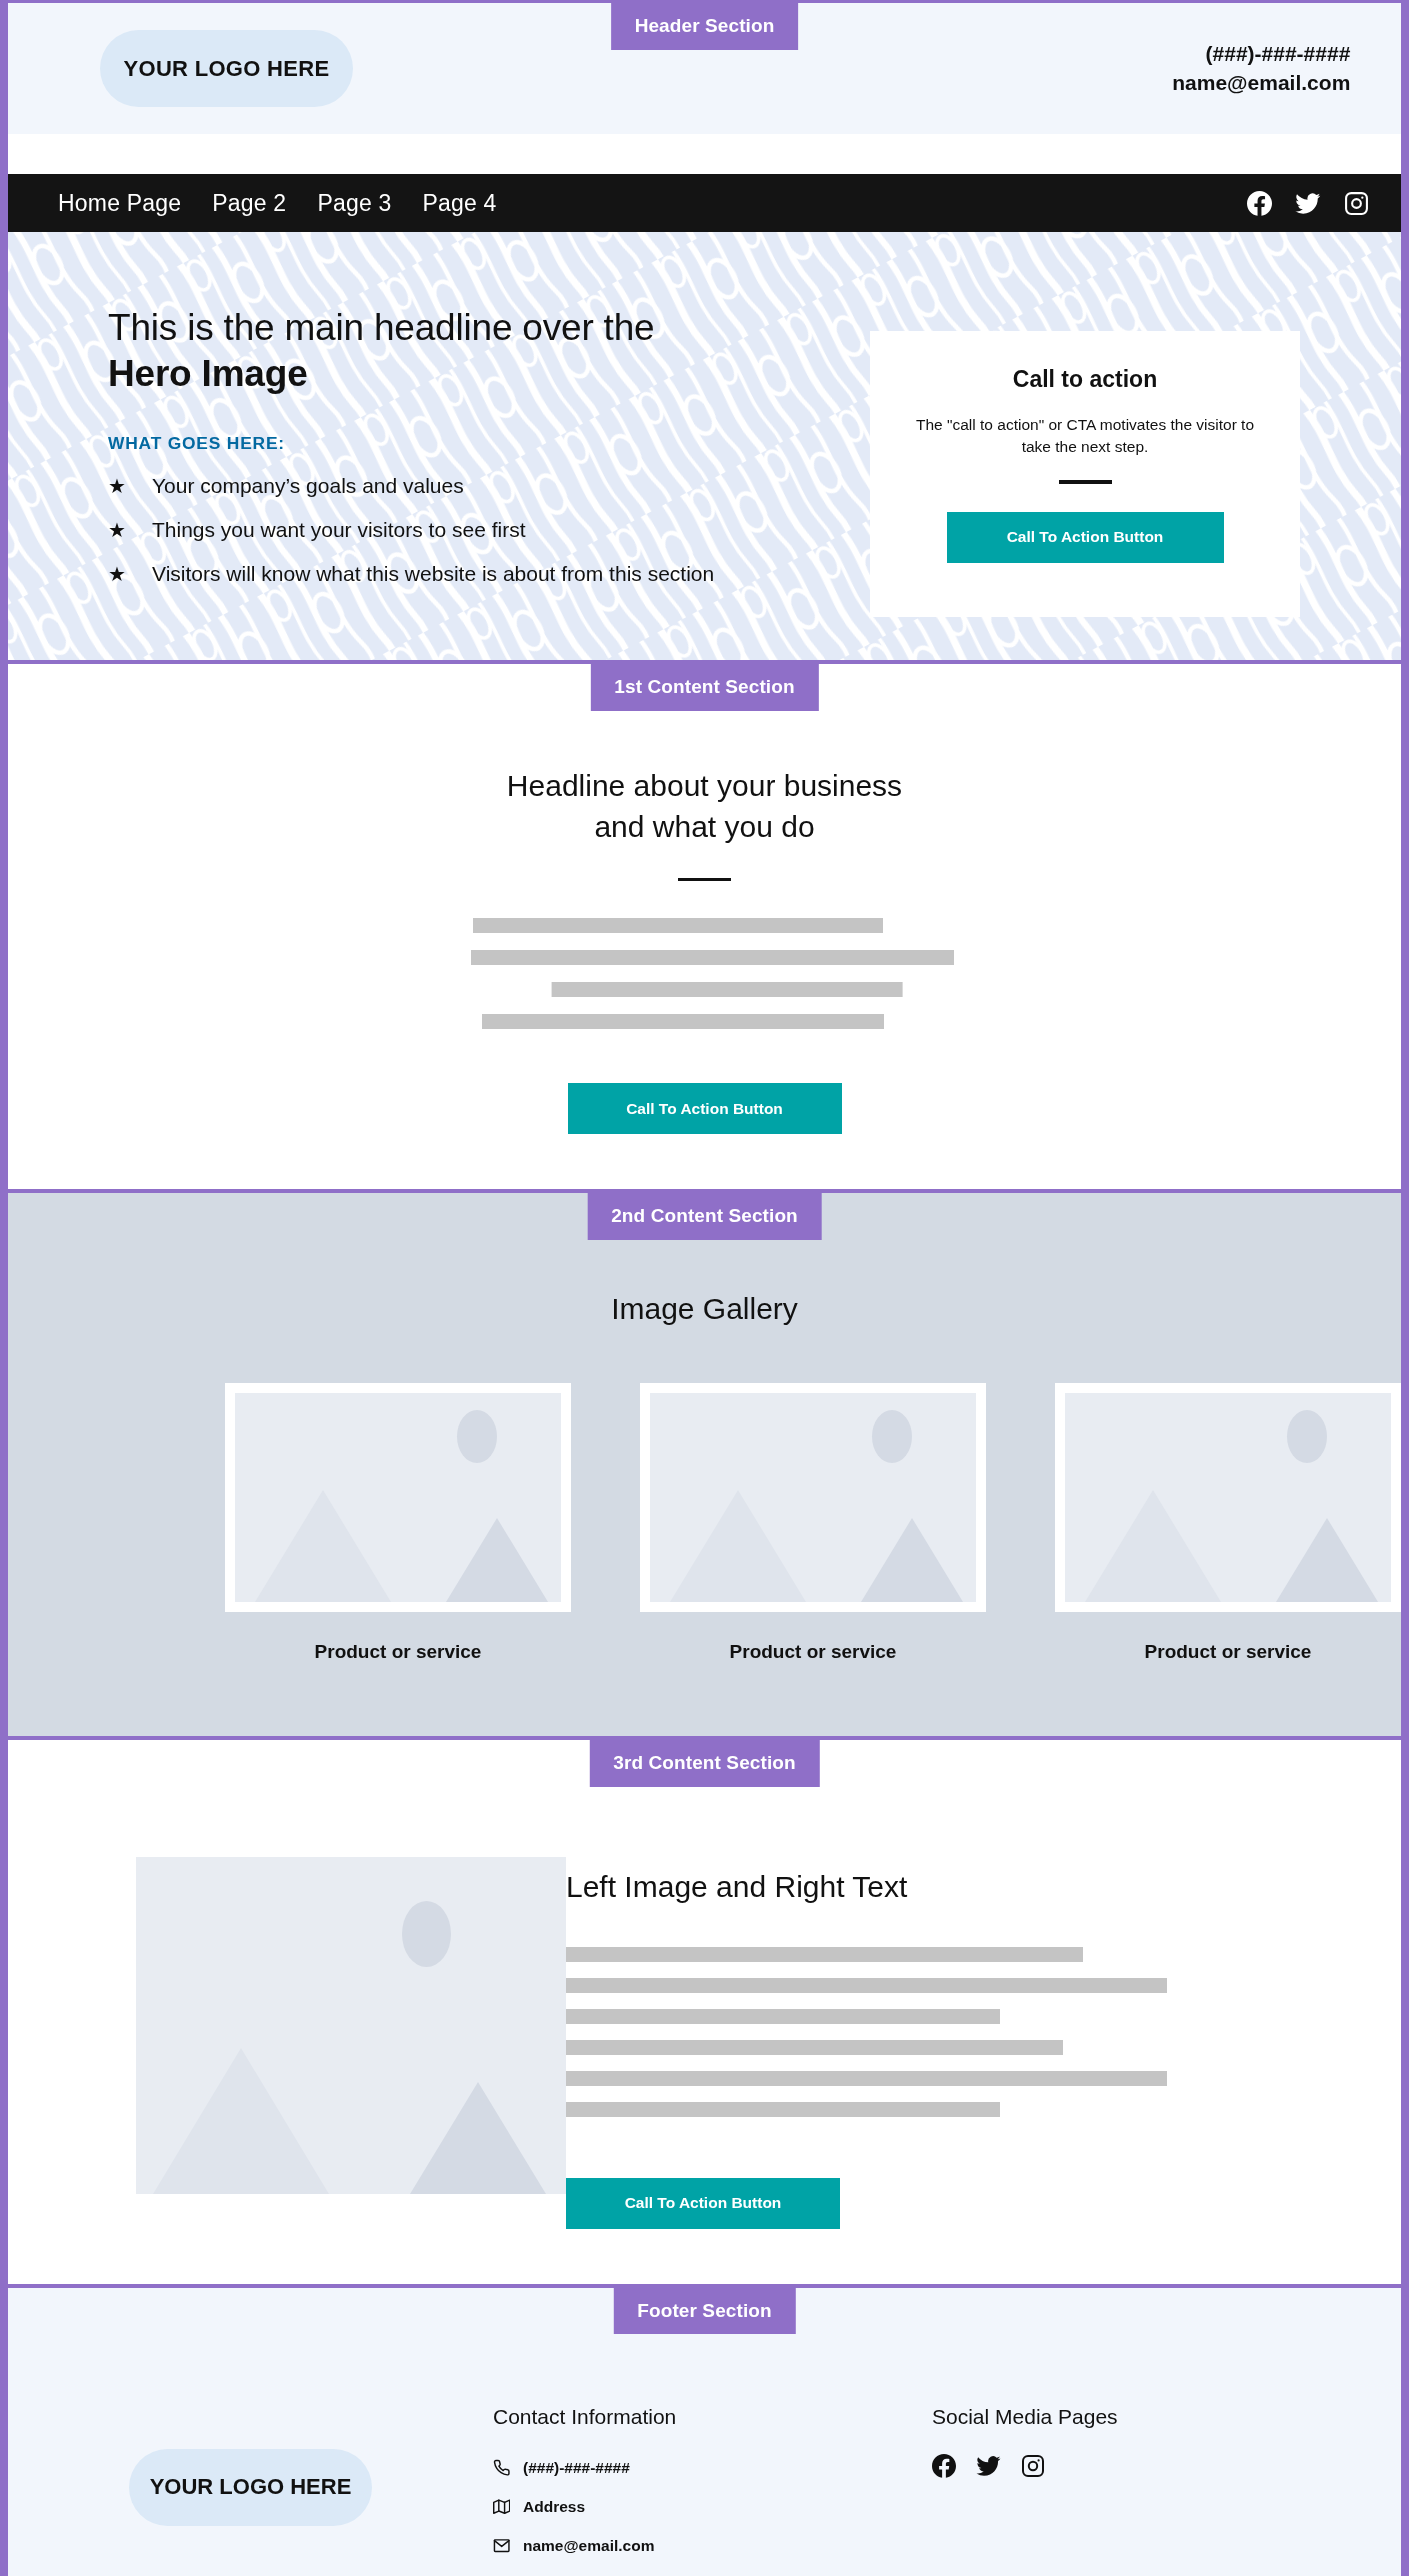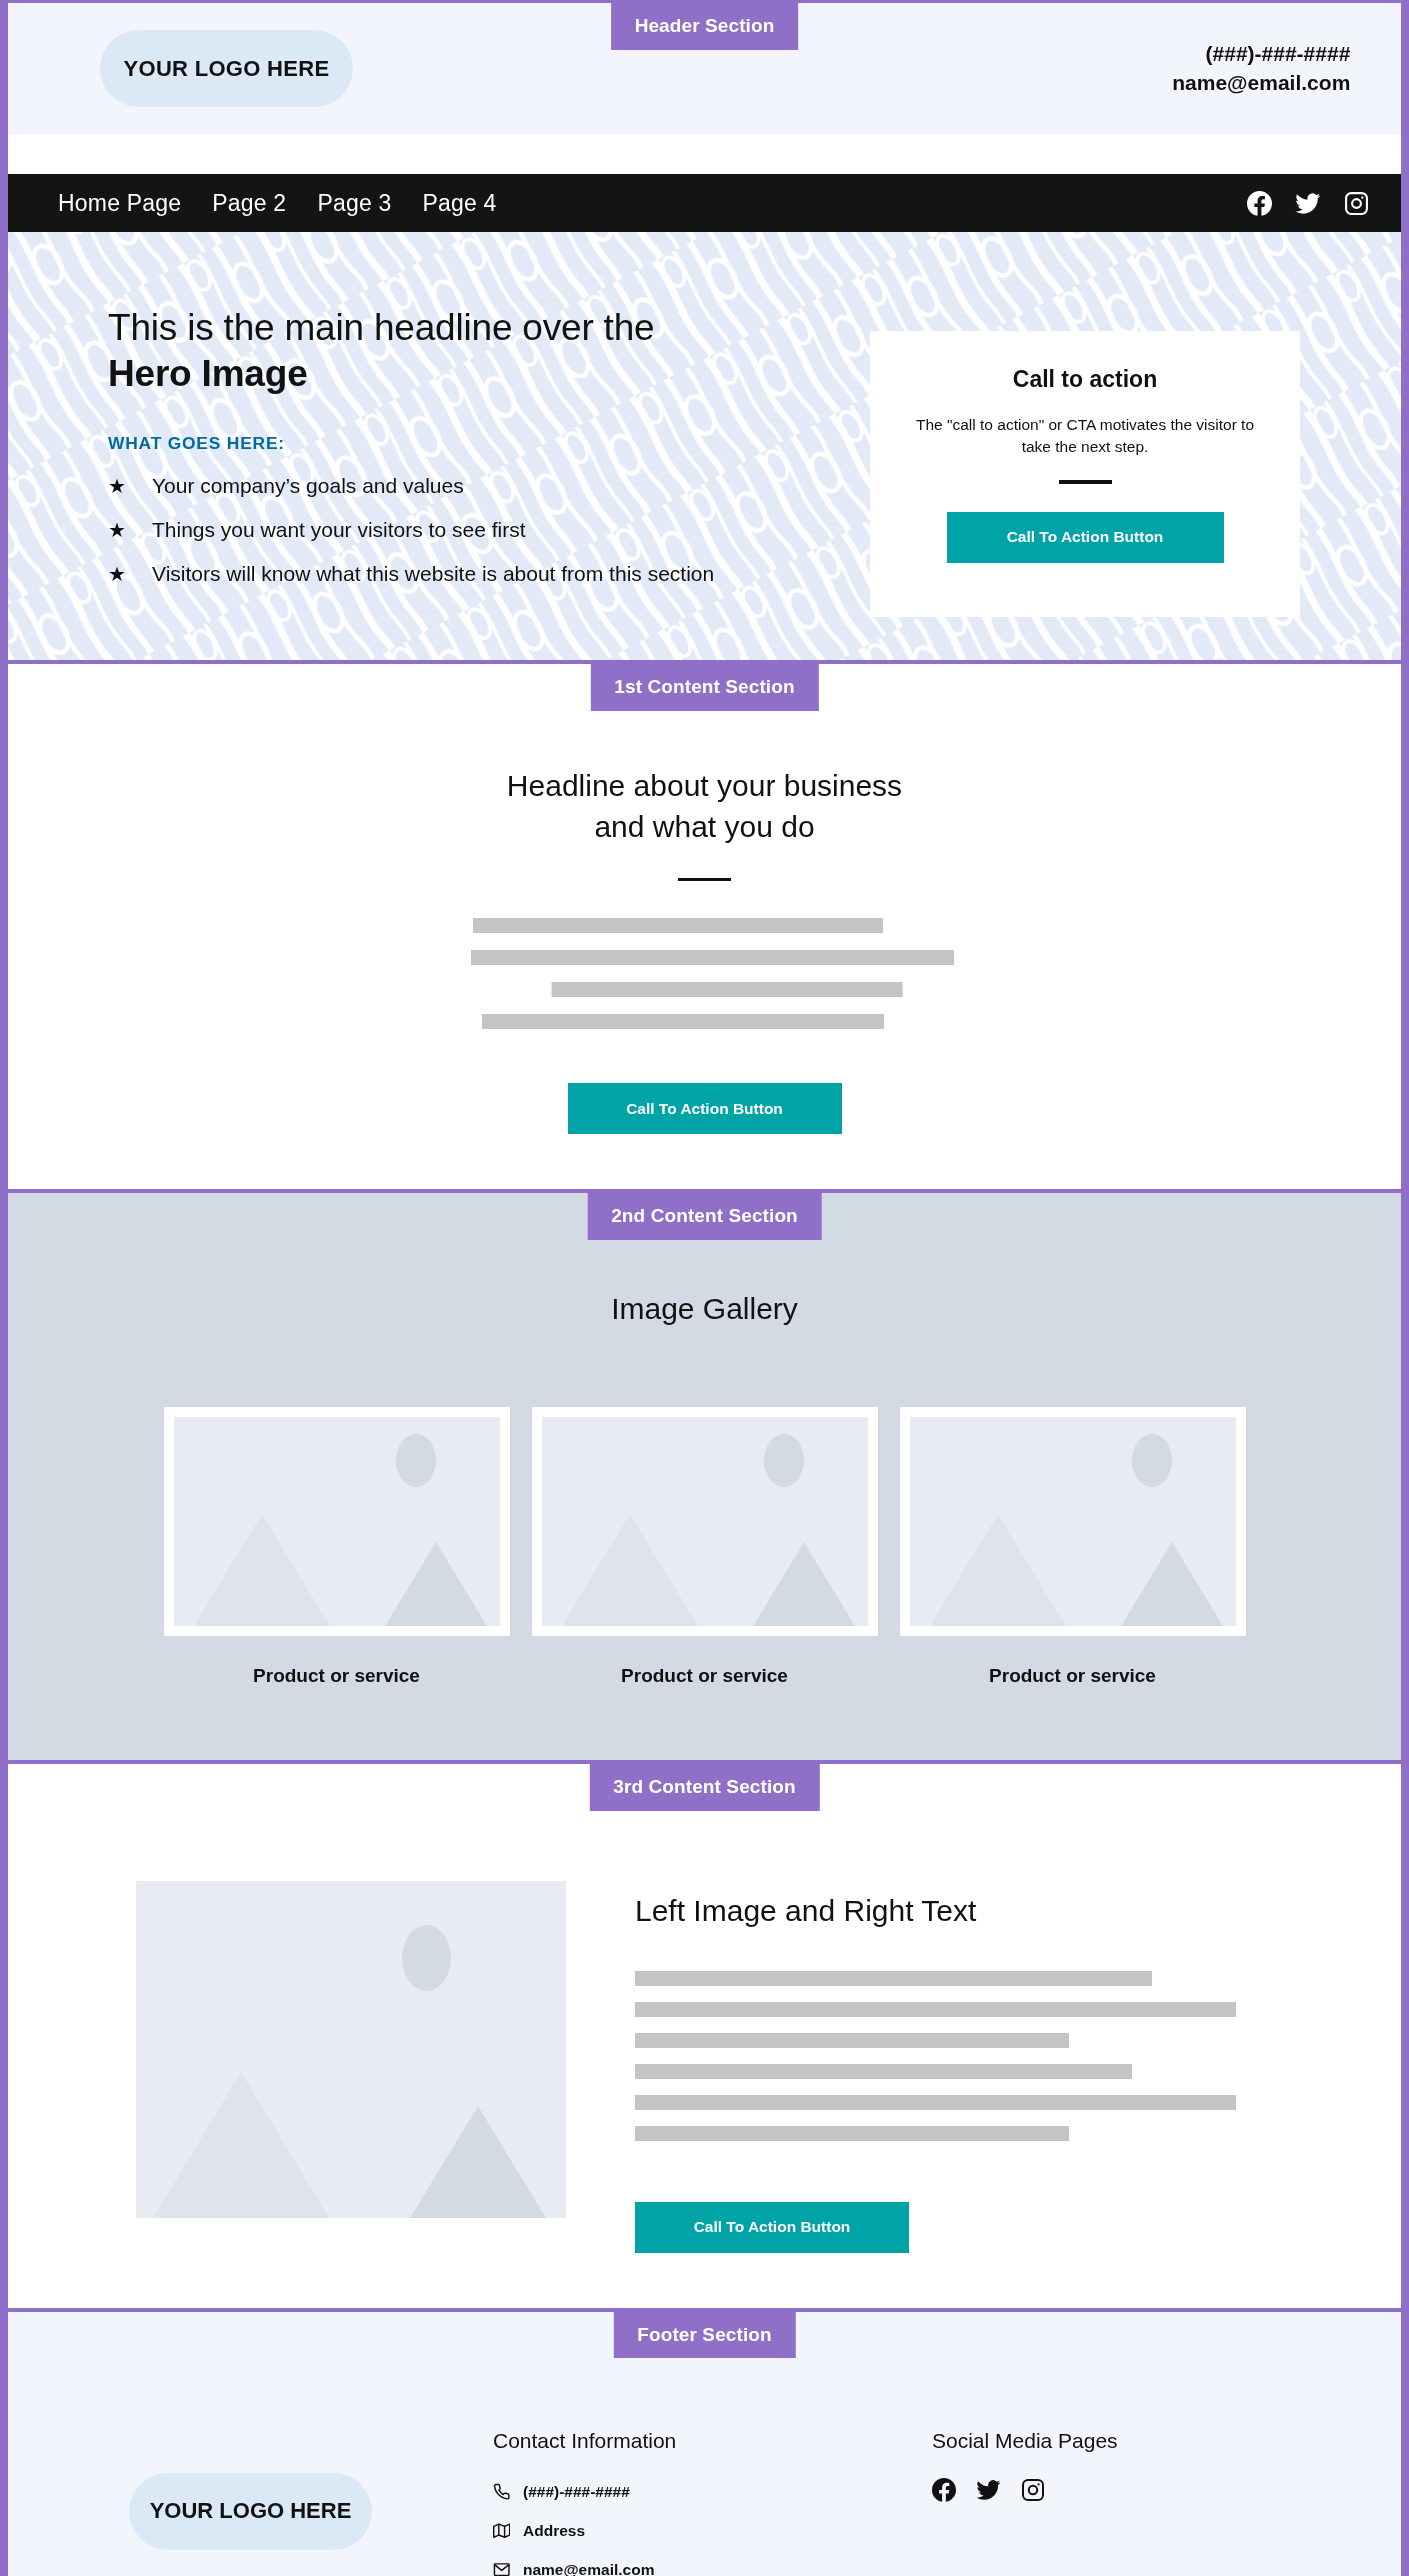--- a/index.html
+++ b/index.html
@@ -181,23 +181,23 @@
   
   .sec2 {
     background: #d3dae3;
     border-top: 4.6px solid #8f6fc8;
     padding-bottom: 73px;
   }
   .sec2 .sec-body { padding-top: 99px; }
   .gallery-title { font-size: 30px; color: #111111; font-weight: 400; }
   .gallery {
     display: flex;
-    justify-content: center;
-    gap: 22px;
-    margin-top: 81px;
+    justify-content: flex-end;
+    gap: 69px;
+    margin-top: 57px;
   }
   .gal-item { width: 346px; }
   .img-frame {
     background: #ffffff;
     padding: 10px;
     height: 229px;
   }
   .img-ph {
     position: relative;
     width: 100%;
@@ -226,21 +226,20 @@
 
   
   .sec3 {
     background: #ffffff;
     border-top: 4.6px solid #8f6fc8;
     padding-bottom: 55px;
   }
   .sec3-inner {
     display: flex;
     padding: 117px 0 0 128px;
-    gap: 69px;
   }
   .sec3-img { width: 430px; height: 337px; }
   .sec3-right { padding-top: 12.8px; width: 658px; }
   .h3-title { font-size: 30px; color: #111111; font-weight: 400; }
   .sec3-bars { margin-top: 43px; }
   .sec3-bars .bar { margin: 0 0 16.5px 0; }
   .sec3 .btn-cta { margin-top: 44px; width: 274px; height: 51px; font-size: 15.5px; }
 
   
   .footer {

